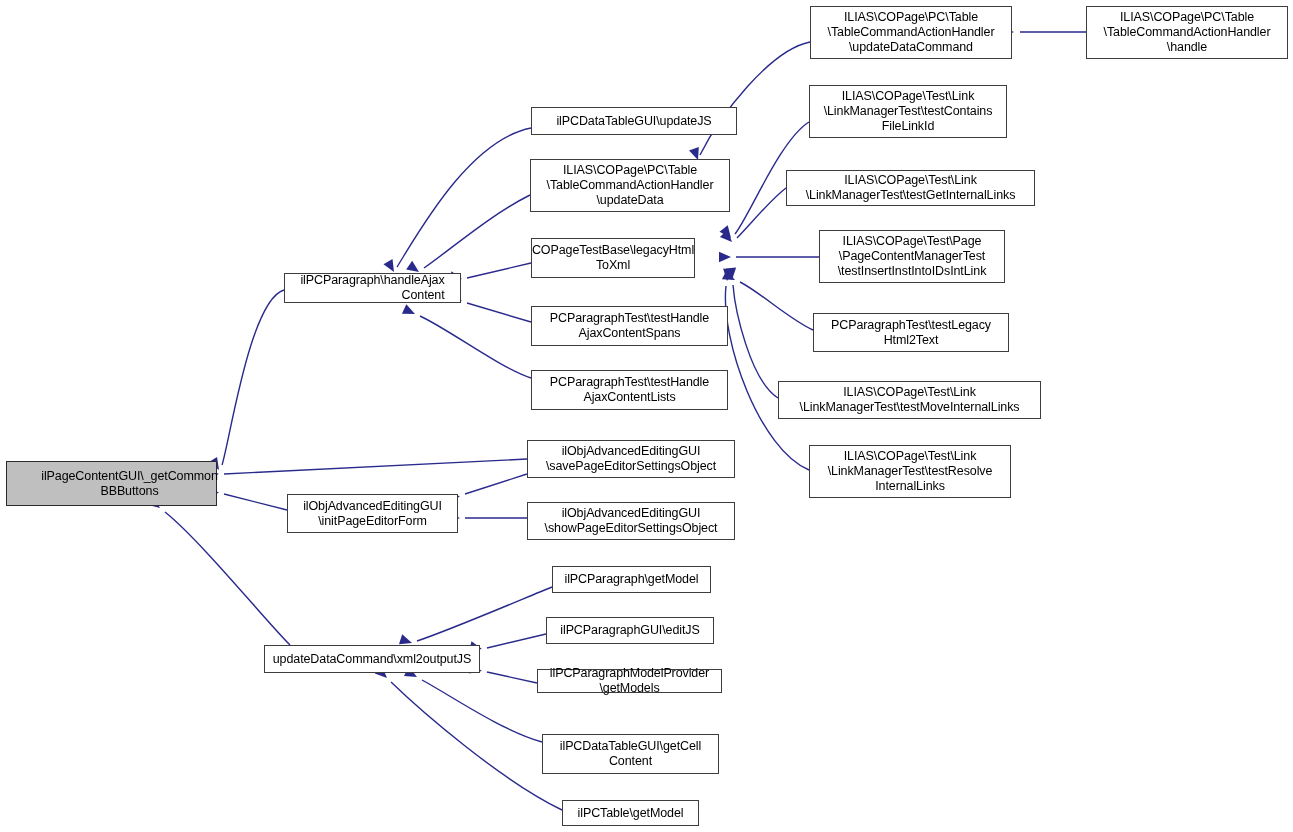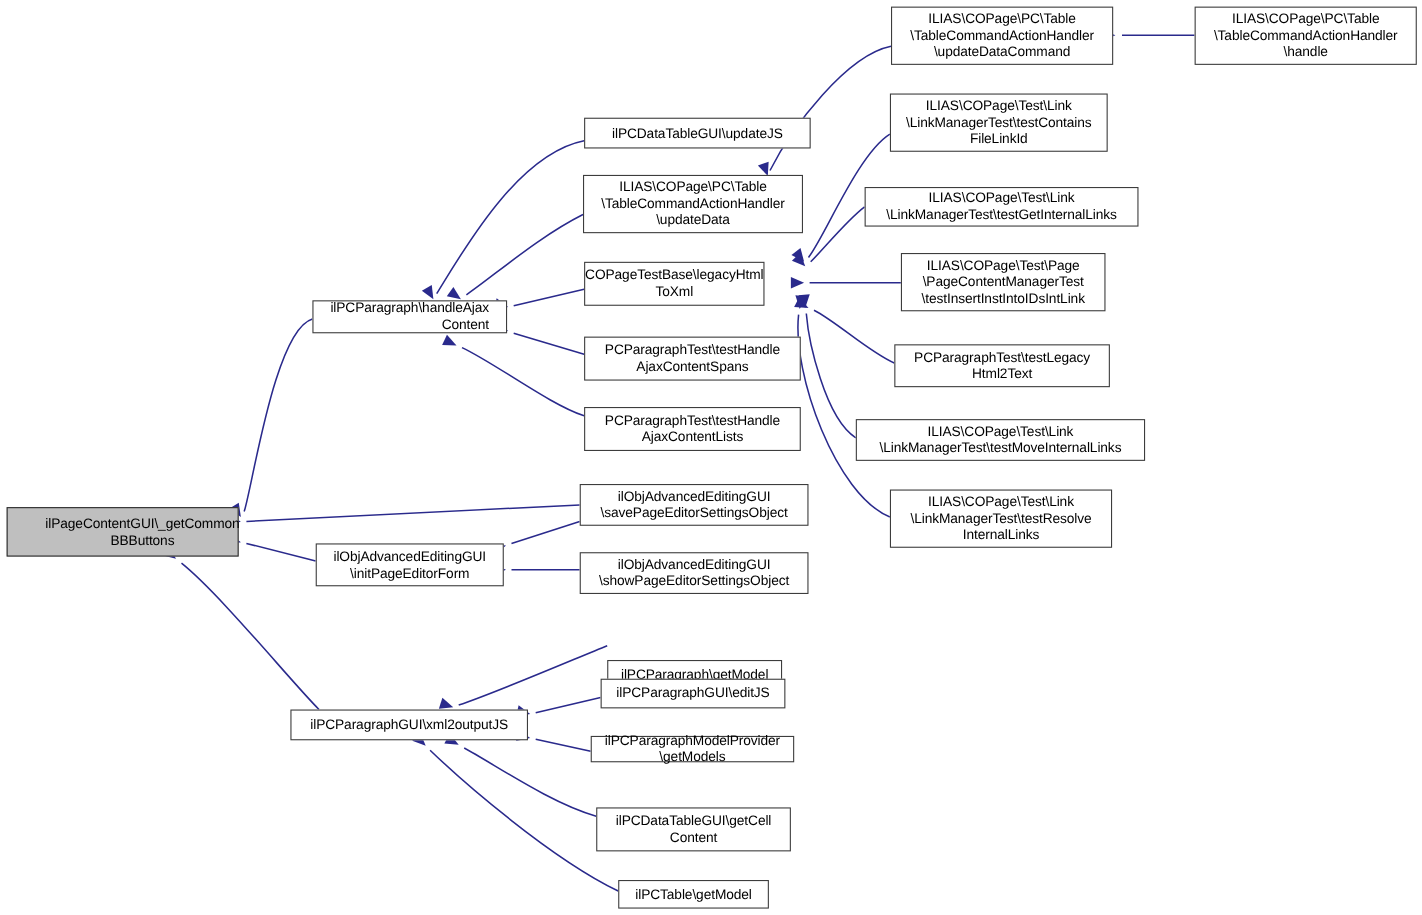--- a/index.html
+++ b/index.html
@@ -135,22 +135,22 @@
       <div class="node" style="left: 819px; top: 230px; width: 186px; height: 53px;">ILIAS\COPage\Test\Page
 \PageContentManagerTest
 \testInsertInstIntoIDsIntLink</div>
       <div class="node" style="left: 813px; top: 313px; width: 196px; height: 39px;">PCParagraphTest\testLegacy
 Html2Text</div>
       <div class="node" style="left: 778px; top: 381px; width: 263px; height: 38px;">ILIAS\COPage\Test\Link
 \LinkManagerTest\testMoveInternalLinks</div>
       <div class="node" style="left: 809px; top: 445px; width: 202px; height: 53px;">ILIAS\COPage\Test\Link
 \LinkManagerTest\testResolve
 InternalLinks</div>
-      <div class="node" style="left: 264px; top: 645px; width: 216px; height: 28px;">ilPCParagraphGUI\xml2outputJS</div>
-      <div class="node" style="left: 552px; top: 600px; width: 159px; height: 27px;">ilPCParagraph\getModel</div>
+      <div class="node" style="left: 264px; top: 645px; width: 216px; height: 28px;">updateDataCommand\xml2outputJS</div>
+      <div class="node" style="left: 552px; top: 566px; width: 159px; height: 27px;">ilPCParagraph\getModel</div>
       <div class="node" style="left: 546px; top: 617px; width: 168px; height: 27px;">ilPCParagraphGUI\editJS</div>
       <div class="node" style="left: 537px; top: 669px; width: 185px; height: 24px;">ilPCParagraphModelProvider
 \getModels</div>
       <div class="node" style="left: 542px; top: 734px; width: 177px; height: 40px;">ilPCDataTableGUI\getCell
 Content</div>
       <div class="node" style="left: 562px; top: 800px; width: 137px; height: 26px;">ilPCTable\getModel</div>
     </div>
 </div>
 
 </body></html>

